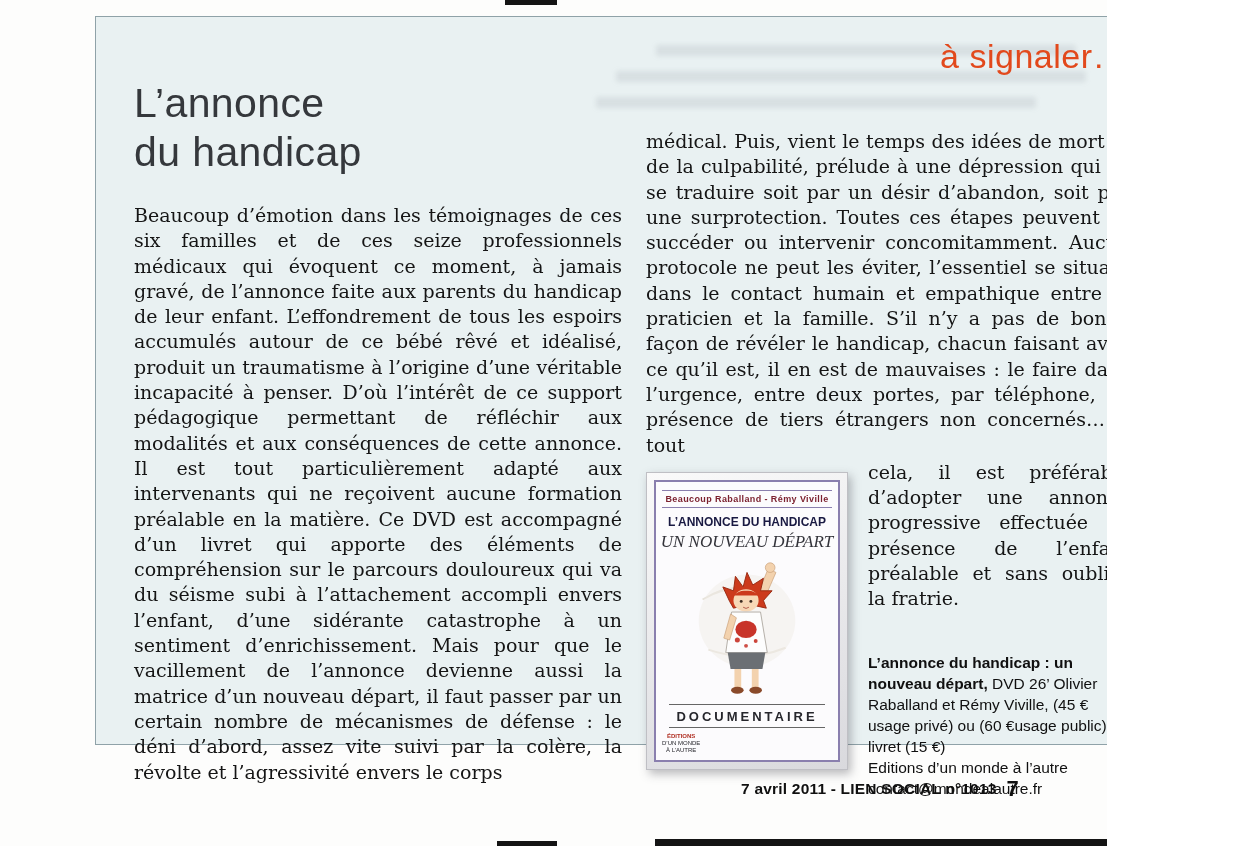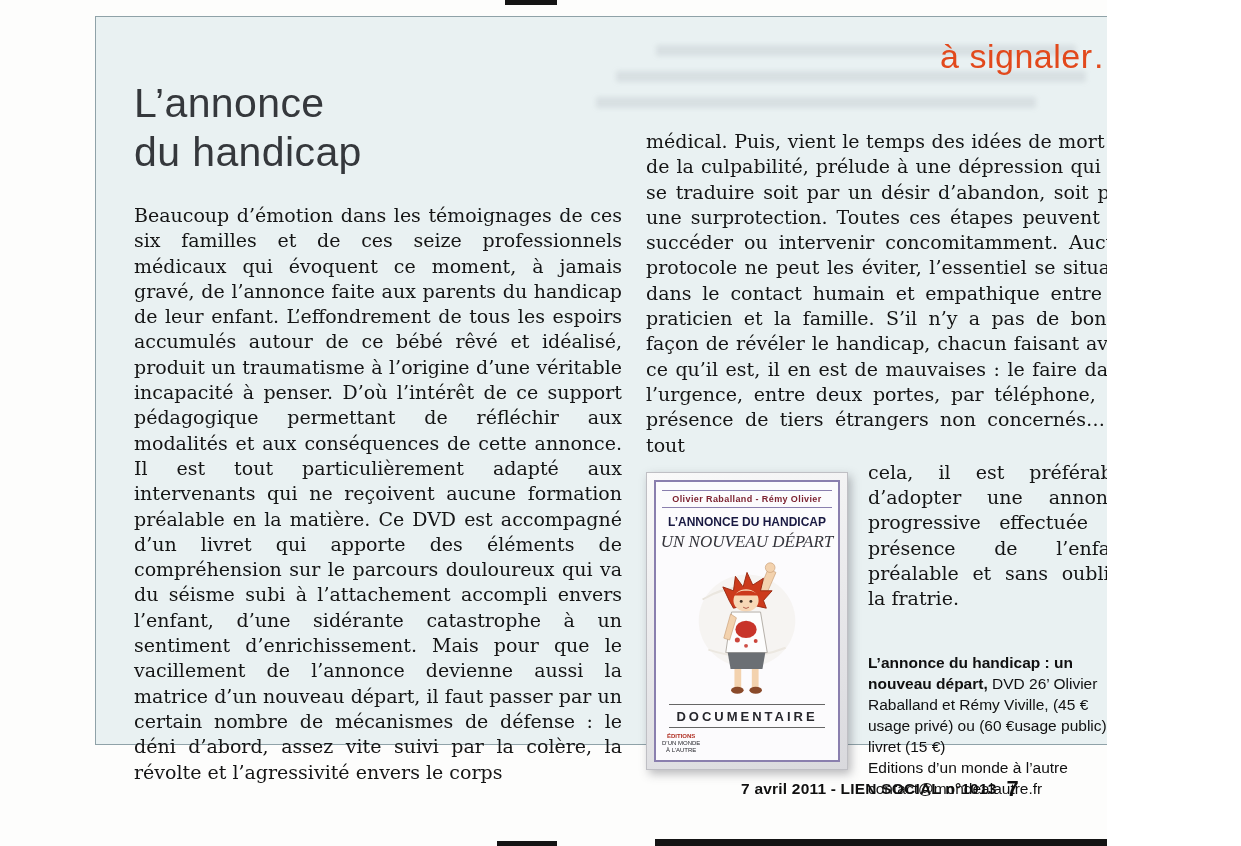--- a/index.html
+++ b/index.html
@@ -102,21 +102,21 @@
       <p class="body-text">Beaucoup d’émotion dans les témoignages de ces six familles et de ces seize professionnels médicaux qui évoquent ce moment, à jamais gravé, de l’annonce faite aux parents du handicap de leur enfant. L’effondrement de tous les espoirs accumulés autour de ce bébé rêvé et idéalisé, produit un traumatisme à l’origine d’une véritable incapacité à penser. D’où l’intérêt de ce support pédagogique permettant de réfléchir aux modalités et aux conséquences de cette annonce. Il est tout particulièrement adapté aux intervenants qui ne reçoivent aucune formation préalable en la matière. Ce DVD est accompagné d’un livret qui apporte des éléments de compréhension sur le parcours douloureux qui va du séisme subi à l’attachement accompli envers l’enfant, d’une sidérante catastrophe à un sentiment d’enrichissement. Mais pour que le vacillement de l’annonce devienne aussi la matrice d’un nouveau départ, il faut passer par un certain nombre de mécanismes de défense : le déni d’abord, assez vite suivi par la colère, la révolte et l’agressivité envers le corps</p>
     </div>
 
     <div class="right-col">
       <p class="body-text">médical. Puis, vient le temps des idées de mort et de la culpabilité, prélude à une dépression qui va se traduire soit par un désir d’abandon, soit par une surprotection. Toutes ces étapes peuvent se succéder ou intervenir concomitamment. Aucun protocole ne peut les éviter, l’essentiel se situant dans le contact humain et empathique entre le praticien et la famille. S’il n’y a pas de bonne façon de révéler le handicap, chacun faisant avec ce qu’il est, il en est de mauvaises : le faire dans l’urgence, entre deux portes, par téléphone, en présence de tiers étrangers non concernés… À tout</p>
 
       <div class="wrap-area">
 
         <div class="dvd-card">
           <div class="dvd-inner">
-            <div class="dvd-authors">Olivier Raballand - Rémy Olivier</div>
+            <div class="dvd-authors">Beaucoup Raballand - Rémy Viville</div>
             <div class="dvd-title">L’ANNONCE DU HANDICAP</div>
             <div class="dvd-subtitle">UN NOUVEAU DÉPART</div>
 
             <div class="dvd-art">
               <svg width="116" height="140" viewBox="0 0 116 145" xmlns="http://www.w3.org/2000/svg">
 
                 <path d="M12,44 q32,-20 66,-8" stroke="#ddd7ca" stroke-width="2" fill="none" opacity="0.7"></path>
                 <path d="M18,96 q40,14 80,-2" stroke="#ddd7ca" stroke-width="2" fill="none" opacity="0.6"></path>
                 <ellipse cx="58" cy="66" rx="50" ry="48" fill="#efece4" opacity="0.45"></ellipse>
 

